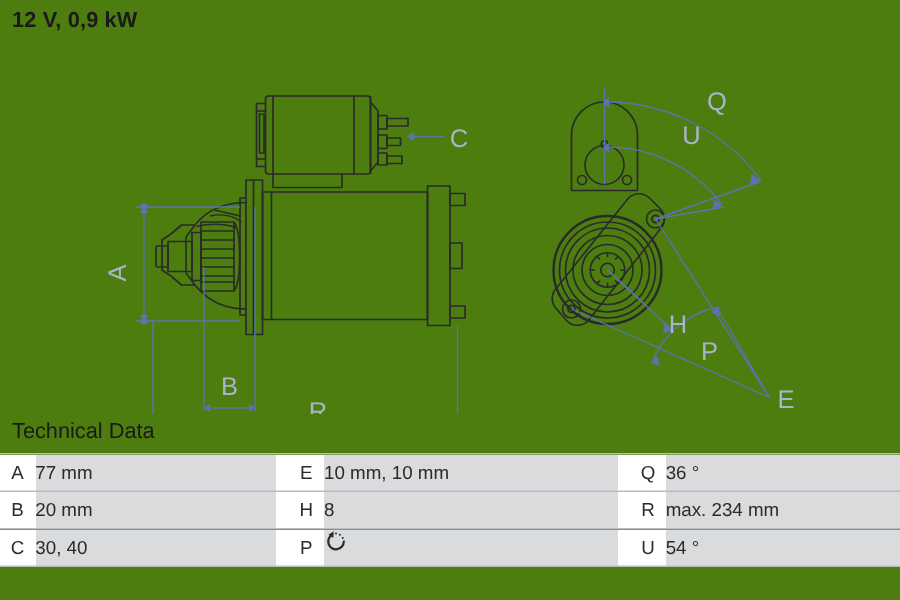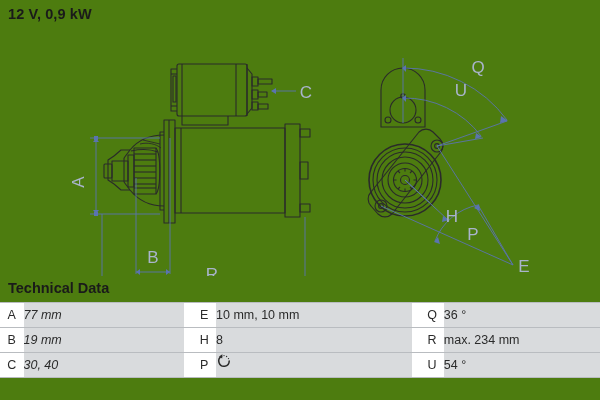--- a/index.html
+++ b/index.html
@@ -55,21 +55,21 @@
     top: 278px;
     width: 600px;
     height: 122px;
   }
 
   #tech-heading {
     position: absolute;
     left: 8px;
     top: 2px;
     font-size: 14.5px;
-    font-weight: bold;
+    font-weight: normal;
     color: #1a1a1a;
     white-space: nowrap;
   }
 
   #tech-table {
     position: absolute;
     left: 0;
     top: 24px;
     width: 600px;
     border-collapse: collapse;
@@ -104,21 +104,21 @@
     padding-left: 7px;
     color: #2b2b2b;
   }
   td.spacer {
     background: #ffffff;
     width: 8px;
   }
 
   
   .c-k1 { width: 22px; }
-  .c-v1 { width: 150px; font-style: italic; }
+  .c-v1 { width: 150px; }
   .c-k2 { width: 26px; }
   .c-v2 { width: 183px; }
   .c-k3 { width: 26px; }
   .c-v3 { width: 146px; }
 
   .rot-icon {
     display: inline-block;
     vertical-align: middle;
     margin-top: -2px;
   }
@@ -357,21 +357,21 @@
           <td class="spacer"></td>
           <td class="key c-k2">E</td>
           <td class="val c-v2">10 mm, 10 mm</td>
           <td class="spacer"></td>
           <td class="key c-k3">Q</td>
           <td class="val c-v3">36 °</td>
         </tr>
 
         <tr>
           <td class="key c-k1">B</td>
-          <td class="val c-v1">19 mm</td>
+          <td class="val c-v1">20 mm</td>
           <td class="spacer"></td>
           <td class="key c-k2">H</td>
           <td class="val c-v2">8</td>
           <td class="spacer"></td>
           <td class="key c-k3">R</td>
           <td class="val c-v3">max. 234 mm</td>
         </tr>
 
         <tr>
           <td class="key c-k1">C</td>

